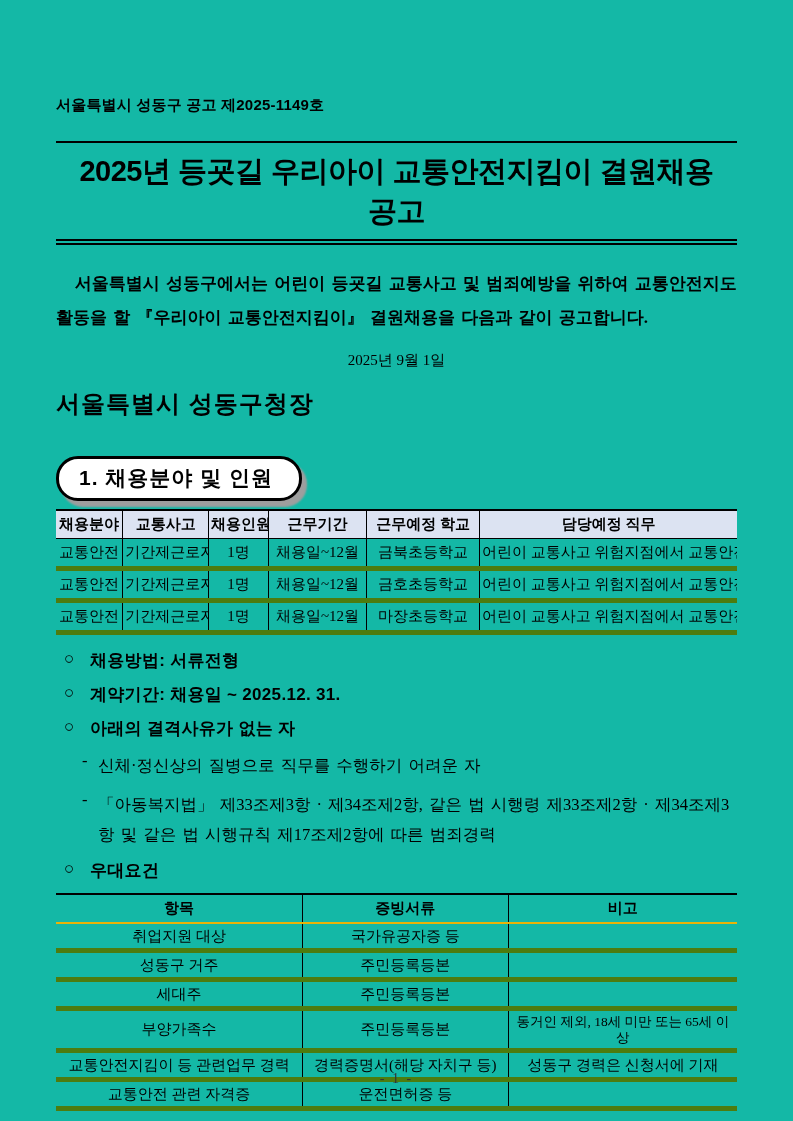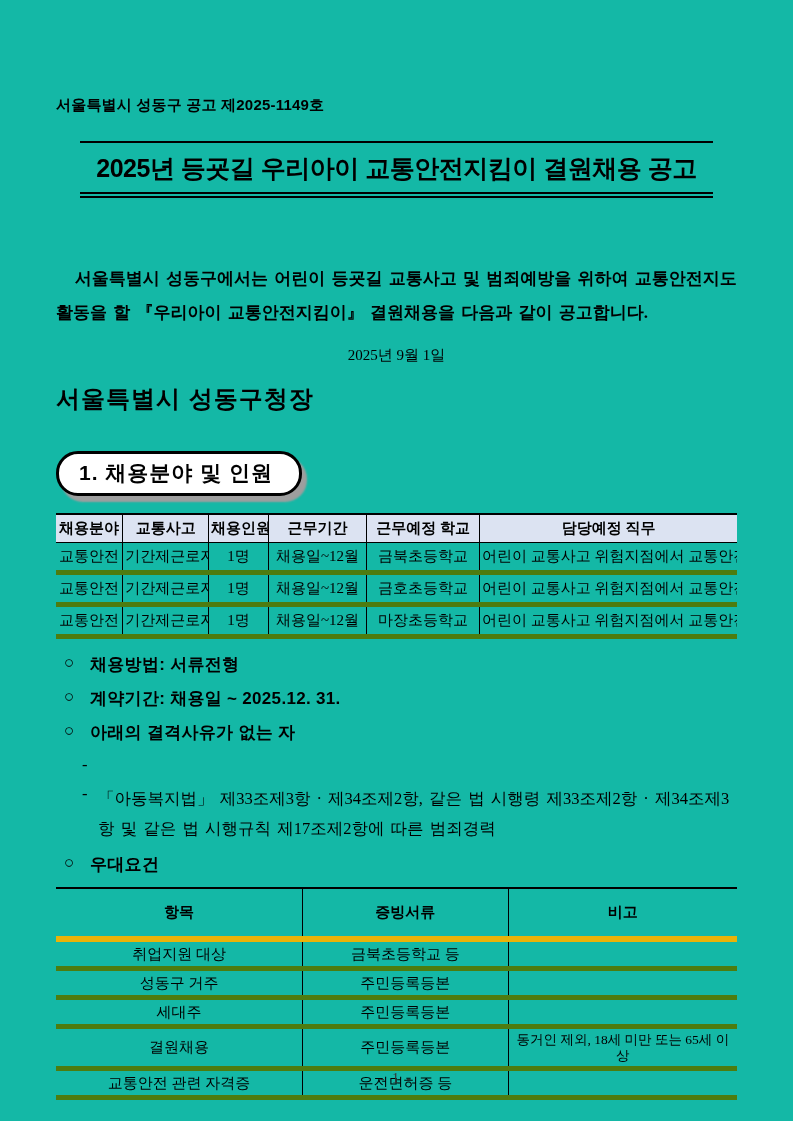--- a/index.html
+++ b/index.html
@@ -24,27 +24,27 @@
 
   
   .title-wrap{text-align:center;margin-top:26px;}
   .doc-title{
     display:inline-block;
     border-top:2px solid #000;
     border-bottom:6px double #000;
     padding:9px 16px 7px 16px;
     font-family:"Liberation Sans","DejaVu Sans",sans-serif;
     font-weight:bold;
-    font-size:25px;
+    font-size:29px;
     letter-spacing:-0.5px;
   }
 
   
   .intro{
-    margin-top:64px;
+    margin-top:22px;
     font-size:17px;
     font-weight:bold;
     line-height:34px;
     text-align:justify;
     word-spacing:2px;
   }
   .intro .first{ text-indent:1.1em; }
 
   .date-line{
     margin-top:16px;
@@ -75,31 +75,31 @@
   }
 
   
   table{
     width:100%;
     border-collapse:collapse;
     table-layout:fixed;
     font-size:15px;
     text-align:center;
   }
-  table.recruit{margin-top:17px;border-top:2.5px solid #000;border-bottom:2.5px solid #000;}
+  table.recruit{margin-top:8px;border-top:2.5px solid #000;border-bottom:2.5px solid #000;}
   table.pref{margin-top:10px;border-top:2px solid #000;border-bottom:2px solid #000;}
   th,td{
     padding:3px 2px;
     border-bottom:5px solid #4d7c0f;
     overflow:hidden;
     white-space:nowrap;
   }
   th{font-weight:bold;}
   .recruit th{border-bottom:1.5px solid #000;padding:4px 2px;}
-  .pref th{border-bottom:6px solid #eab308;padding:14px 2px;}
+  .pref th{border-bottom:2px solid #eab308;padding:4px 2px;}
   .recruit td{padding:4px 2px;}
   .vline{border-right:1px solid #000;}
   td.small{font-size:13.5px;line-height:1.2;white-space:normal;padding:2px 4px;}
   .pref td{padding:2.5px 2px;}
 
   
   .bullets{margin-top:14px;font-size:17px;}
   .b-line{
     display:flex;
     align-items:flex-start;
@@ -208,20 +208,21 @@
       <div class="b-line main">
         <span class="marker">○</span>
         <span class="text">계약기간: 채용일 ~ 2025.12. 31.</span>
       </div>
       <div class="b-line main">
         <span class="marker">○</span>
         <span class="text">아래의 결격사유가 없는 자</span>
       </div>
       <div class="b-line sub">
         <span class="marker">-</span>
+        <span class="text">신체·정신상의 질병으로 직무를 수행하기 어려운 자</span>
       </div>
       <div class="b-line sub">
         <span class="marker">-</span>
         <span class="text">「아동복지법」 제33조제3항 · 제34조제2항, 같은 법 시행령 제33조제2항 · 제34조제3항 및 같은 법 시행규칙 제17조제2항에 따른 범죄경력</span>
       </div>
       <div class="b-line main">
         <span class="marker">○</span>
         <span class="text">우대요건</span>
       </div>
     </div>
@@ -235,39 +236,44 @@
       <thead>
         <tr>
           <th class="vline">항목</th>
           <th class="vline">증빙서류</th>
           <th>비고</th>
         </tr>
       </thead>
       <tbody>
         <tr>
           <td class="vline">취업지원 대상</td>
-          <td class="vline">금북초등학교 등</td>
+          <td class="vline">국가유공자증 등</td>
           <td></td>
         </tr>
         <tr>
           <td class="vline">성동구 거주</td>
           <td class="vline">주민등록등본</td>
           <td></td>
         </tr>
         <tr>
           <td class="vline">세대주</td>
           <td class="vline">주민등록등본</td>
           <td></td>
         </tr>
         <tr>
-          <td class="vline">결원채용</td>
+          <td class="vline">부양가족수</td>
           <td class="vline">주민등록등본</td>
           <td class="small">동거인 제외, 18세 미만 또는 65세 이상</td>
         </tr>
         <tr>
+          <td class="vline">교통안전지킴이 등 관련업무 경력</td>
+          <td class="vline">경력증명서(해당 자치구 등)</td>
+          <td>성동구 경력은 신청서에 기재</td>
+        </tr>
+        <tr>
           <td class="vline">교통안전 관련 자격증</td>
           <td class="vline">운전면허증 등</td>
           <td></td>
         </tr>
       </tbody>
     </table>
 
   </div>
 
   <div class="page-num">- 1 -</div>

